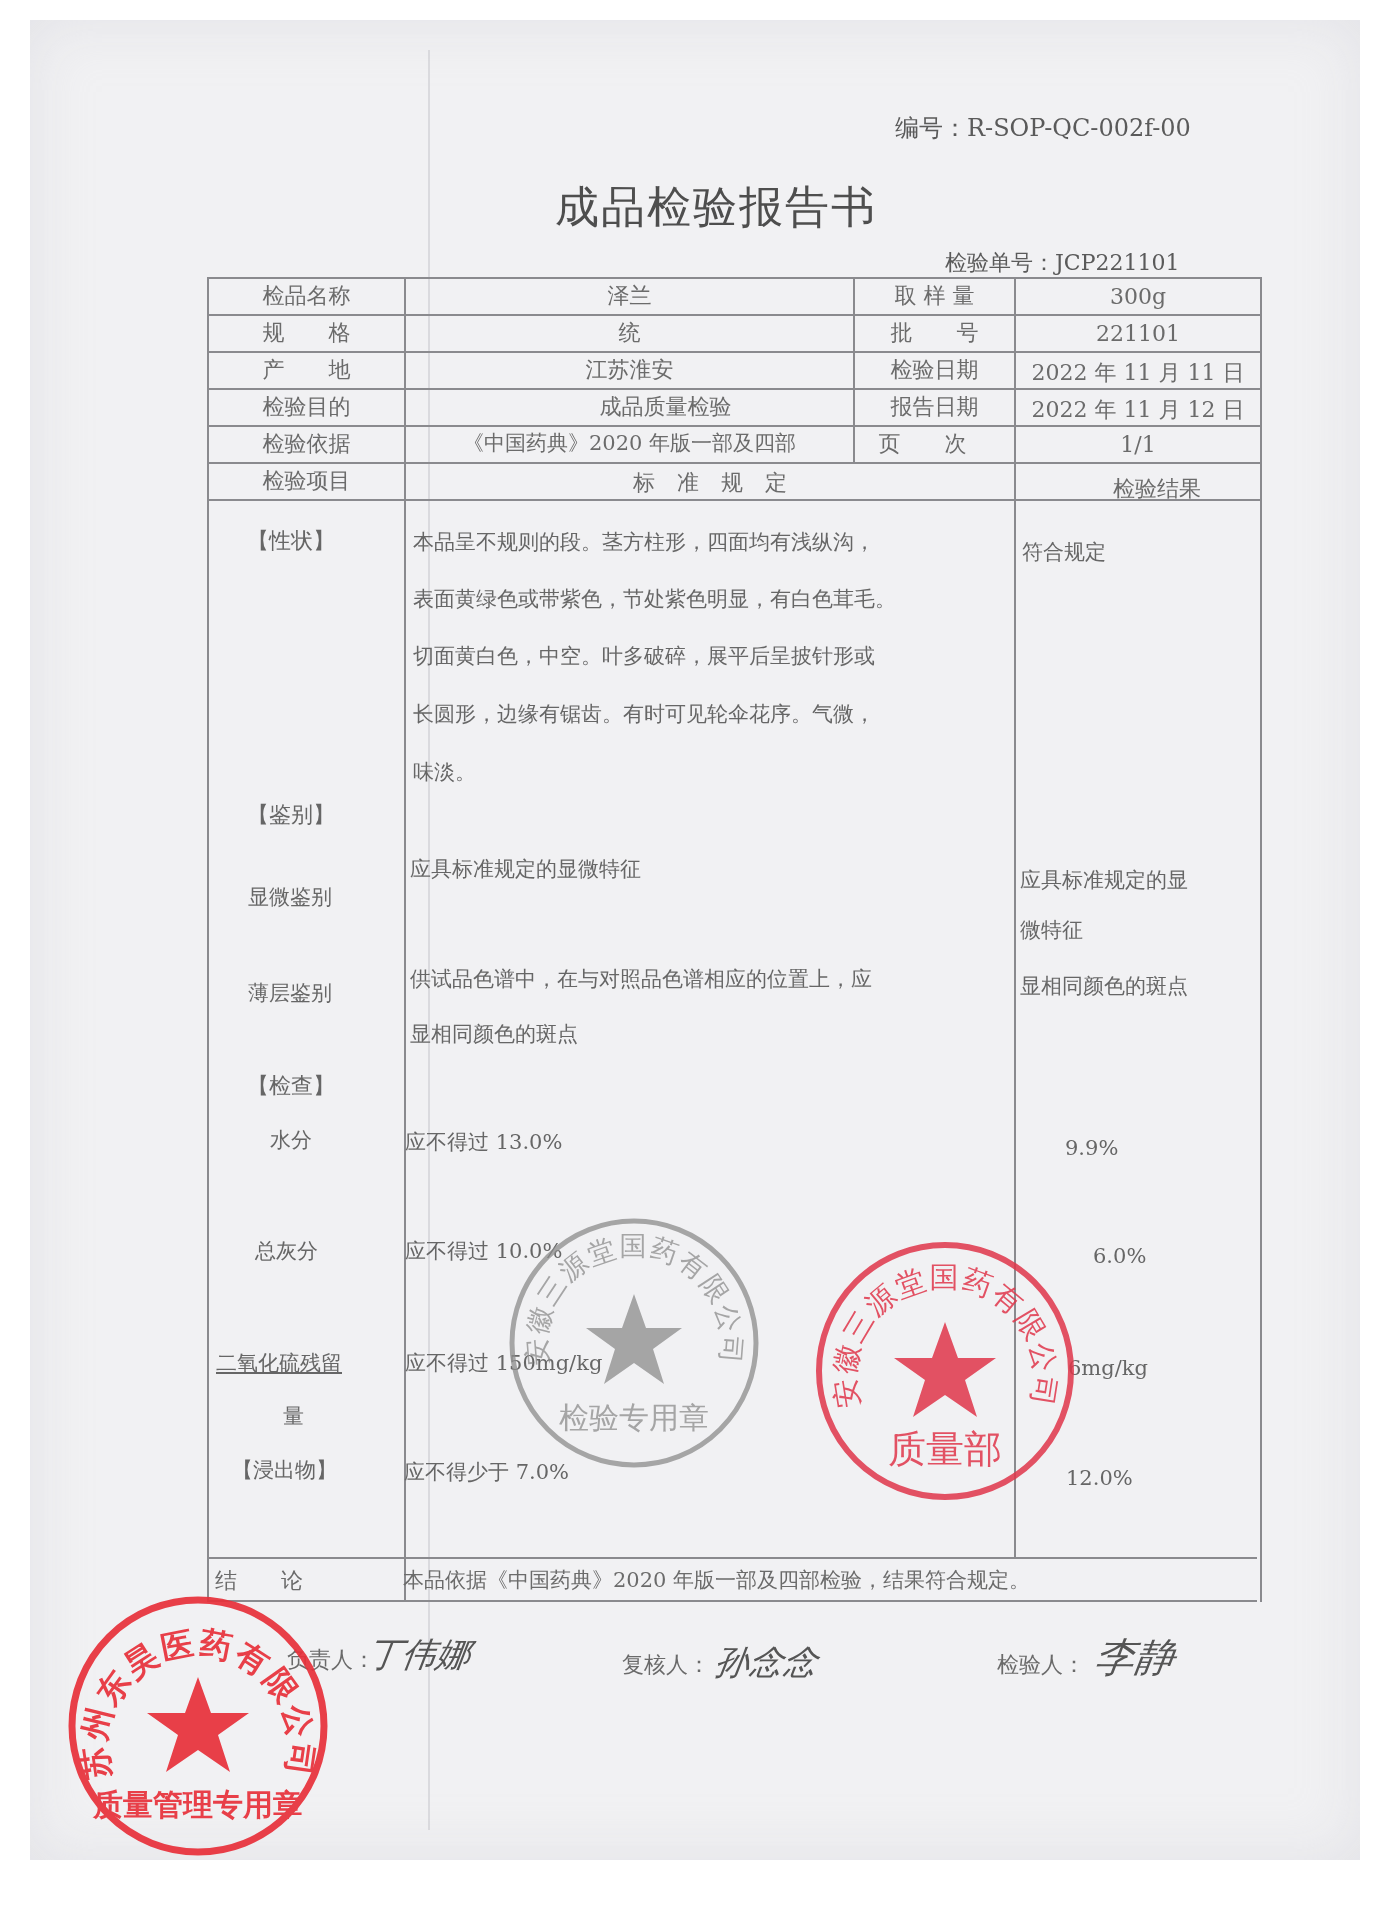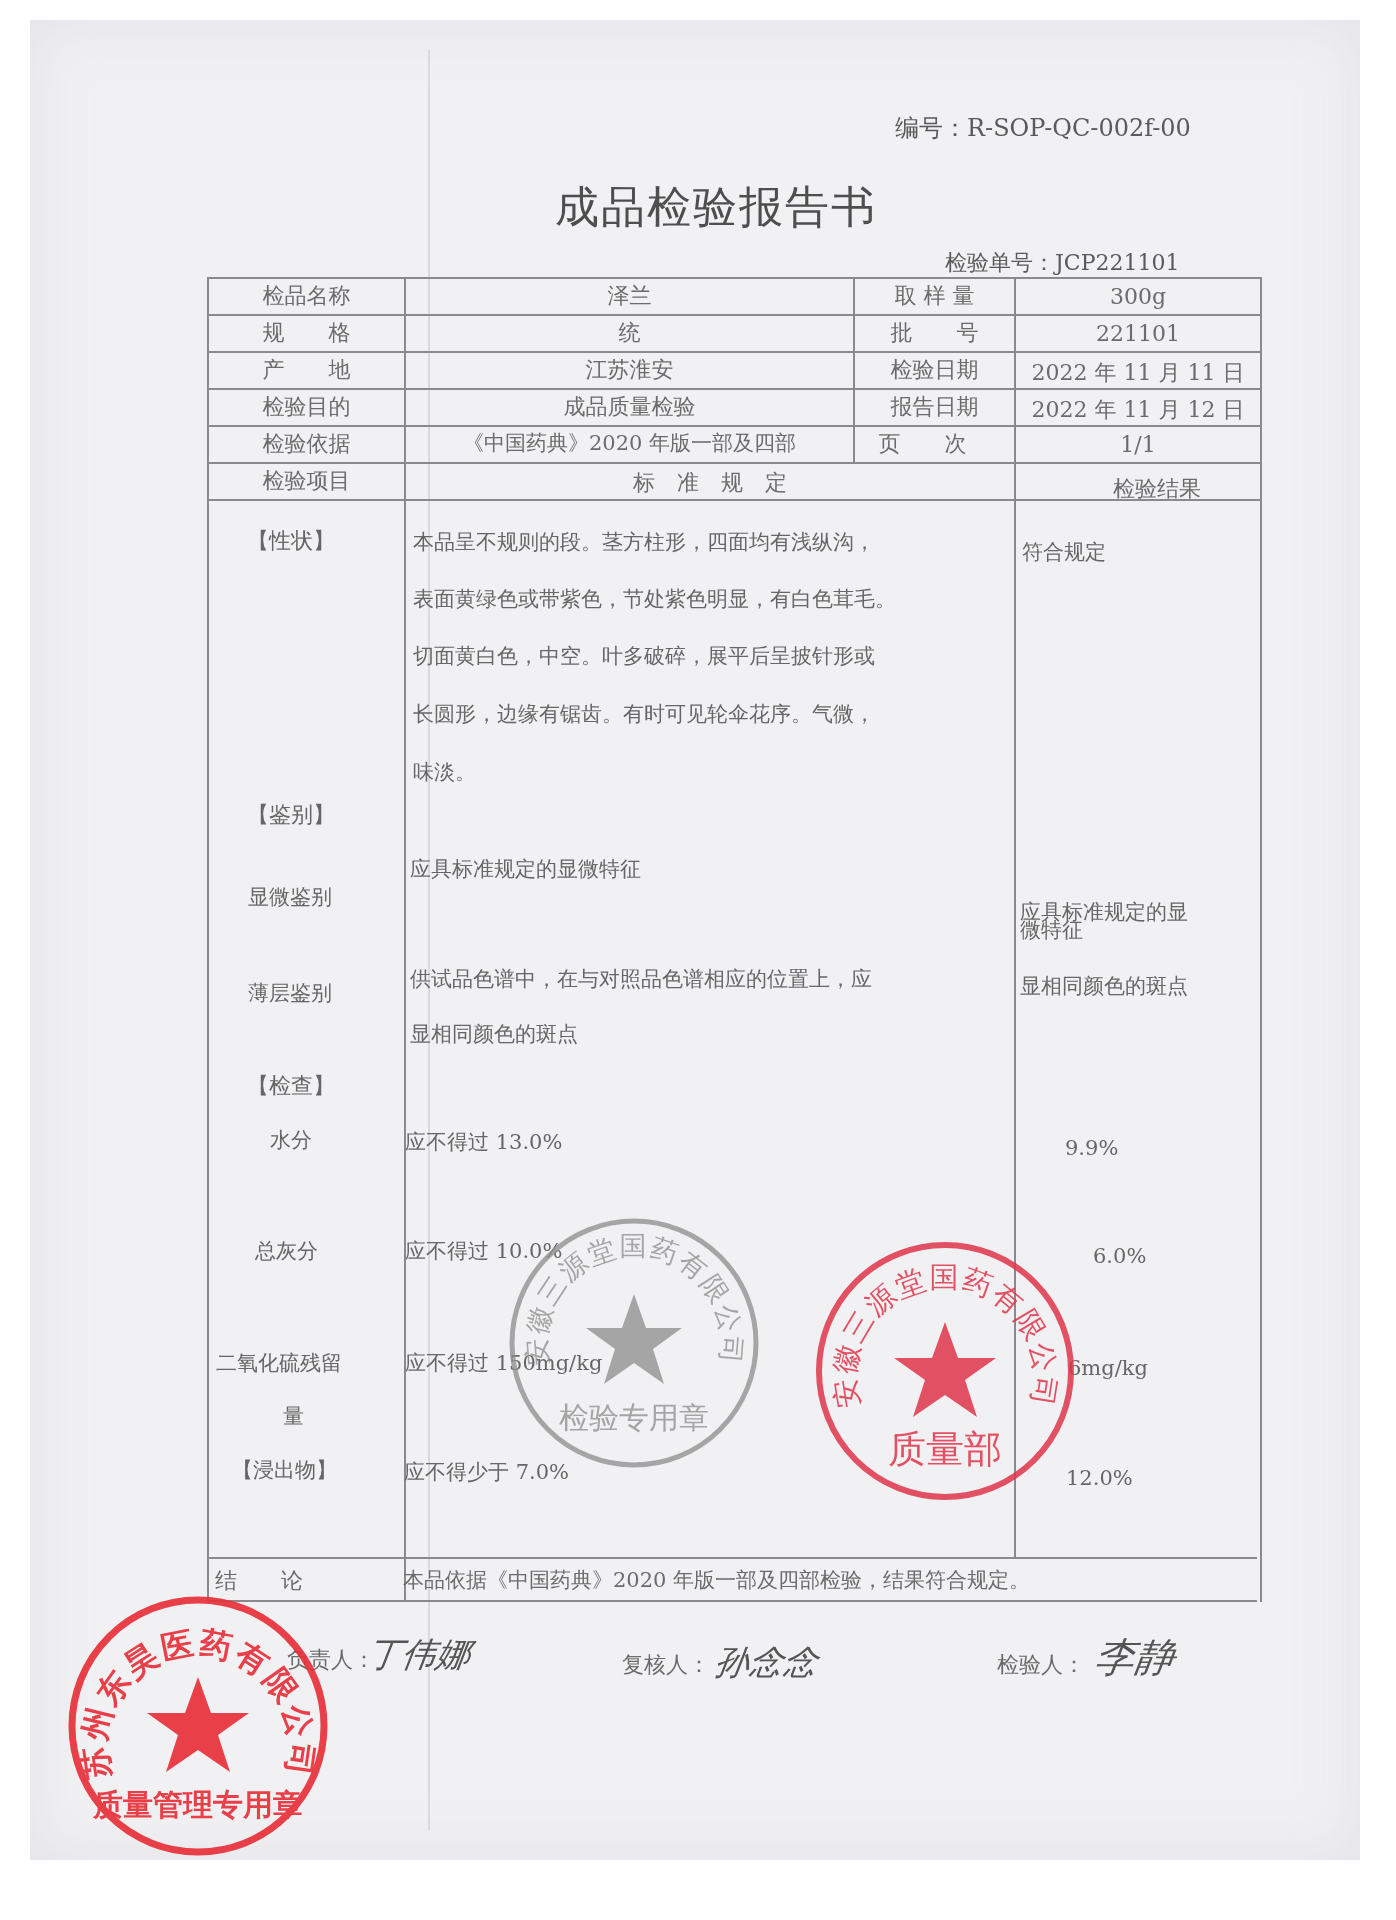--- a/index.html
+++ b/index.html
@@ -80,21 +80,21 @@
 <div class="cell center" style="left:406px; top:318px; width:447px;">统</div>
 <div class="cell center" style="left:855px; top:318px; width:159px;">批　　号</div>
 <div class="cell center" style="left:1016px; top:321px; width:244px;">221101</div>
 
 <div class="cell center" style="left:209px; top:355px; width:195px;">产　　地</div>
 <div class="cell center" style="left:406px; top:355px; width:447px;">江苏淮安</div>
 <div class="cell center" style="left:855px; top:355px; width:159px;">检验日期</div>
 <div class="cell center" style="left:1016px; top:358px; width:244px;">2022 年 11 月 11 日</div>
 
 <div class="cell center" style="left:209px; top:392px; width:195px;">检验目的</div>
-<div class="cell center" style="left:406px; top:392px; width:447px;">成品质量检验</div>
+<div class="cell center" style="left:406px; top:392px; width:447px;padding-left:36px;">成品质量检验</div>
 <div class="cell center" style="left:855px; top:392px; width:159px;">报告日期</div>
 <div class="cell center" style="left:1016px; top:395px; width:244px;">2022 年 11 月 12 日</div>
 
 <div class="cell center" style="left:209px; top:429px; width:195px;">检验依据</div>
 <div class="cell center" style="left:406px; top:429px; width:447px; font-size:21px;">《中国药典》2020 年版一部及四部</div>
 <div class="cell center" style="left:855px; top:429px; width:135px;">页　　次</div>
 <div class="cell center" style="left:1016px; top:432px; width:244px;">1/1</div>
 
 <div class="cell center" style="left:209px; top:466px; width:195px;">检验项目</div>
 <div class="cell center" style="left:406px; top:468px; width:608px;">标　准　规　定</div>
@@ -104,38 +104,38 @@
 <div class="body-text" style="left:413px; top:528px;">本品呈不规则的段。茎方柱形，四面均有浅纵沟，</div>
 <div class="body-text" style="left:413px; top:585px;">表面黄绿色或带紫色，节处紫色明显，有白色茸毛。</div>
 <div class="body-text" style="left:413px; top:642px;">切面黄白色，中空。叶多破碎，展平后呈披针形或</div>
 <div class="body-text" style="left:413px; top:700px;">长圆形，边缘有锯齿。有时可见轮伞花序。气微，</div>
 <div class="body-text" style="left:413px; top:758px;">味淡。</div>
 <div class="body-text" style="left:1022px; top:538px;">符合规定</div>
 
 <div class="body-text" style="left:247px; top:800px; font-size:22px;">【鉴别】</div>
 <div class="body-text" style="left:248px; top:855px;margin-top:28px;">显微鉴别</div>
 <div class="body-text" style="left:410px; top:855px;">应具标准规定的显微特征</div>
-<div class="body-text" style="left:1020px; top:898px;">应具标准规定的显</div>
+<div class="body-text" style="left:1020px; top:866px;">应具标准规定的显</div>
 <div class="body-text" style="left:1020px; top:916px;">微特征</div>
 
 <div class="body-text" style="left:248px; top:965px;margin-top:14px;">薄层鉴别</div>
 <div class="body-text" style="left:410px; top:965px;">供试品色谱中，在与对照品色谱相应的位置上，应</div>
 <div class="body-text" style="left:410px; top:1020px;">显相同颜色的斑点</div>
 <div class="body-text" style="left:1020px; top:972px;">显相同颜色的斑点</div>
 
 <div class="body-text" style="left:247px; top:1071px; font-size:22px;">【检查】</div>
 <div class="body-text" style="left:270px; top:1126px;">水分</div>
 <div class="body-text" style="left:405px; top:1128px;">应不得过 13.0%</div>
 <div class="body-text" style="left:1065px; top:1136px;">9.9%</div>
 
 <div class="body-text" style="left:255px; top:1237px;">总灰分</div>
 <div class="body-text" style="left:405px; top:1237px;">应不得过 10.0%</div>
 <div class="body-text" style="left:1065px; top:1244px;margin-left:28px;">6.0%</div>
 
-<div class="body-text" style="left:216px; top:1349px;">二氧化硫残留</div>
+<div class="body-text" style="left:216px; top:1349px;text-decoration:underline;">二氧化硫残留</div>
 <div class="body-text" style="left:283px; top:1402px;">量</div>
 <div class="body-text" style="left:405px; top:1349px;">应不得过 150mg/kg</div>
 <div class="body-text" style="left:1068px; top:1356px;">6mg/kg</div>
 
 <div class="body-text" style="left:232px; top:1456px;">【浸出物】</div>
 <div class="body-text" style="left:404px; top:1458px;">应不得少于 7.0%</div>
 <div class="body-text" style="left:1066px; top:1466px;">12.0%</div>
 
 <div class="cell" style="left:215px; top:1566px; width:185px;">结　　论</div>
 <div class="cell" style="left:403px; top:1566px; font-size:21px;">本品依据《中国药典》2020 年版一部及四部检验，结果符合规定。</div>

